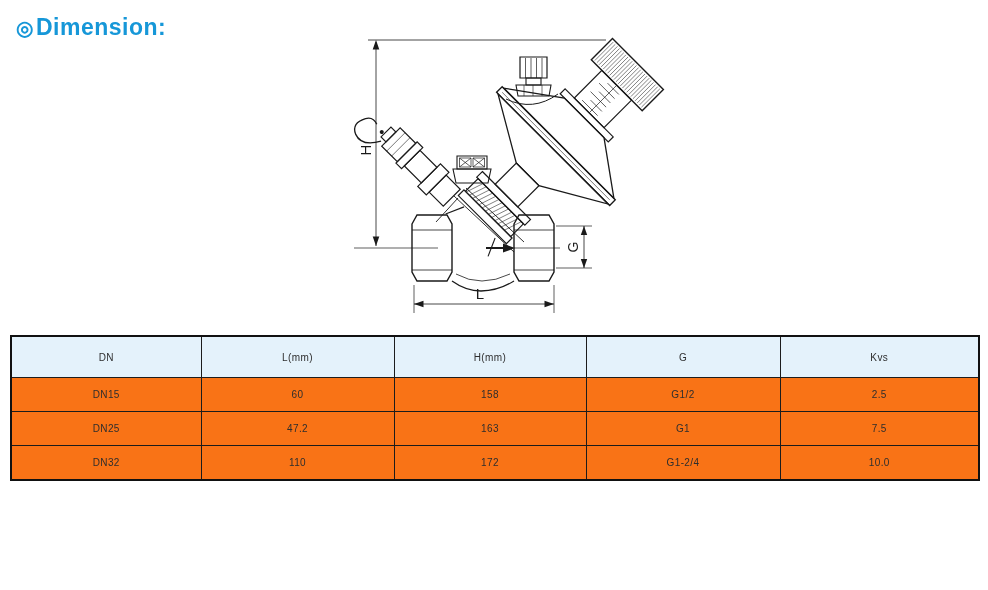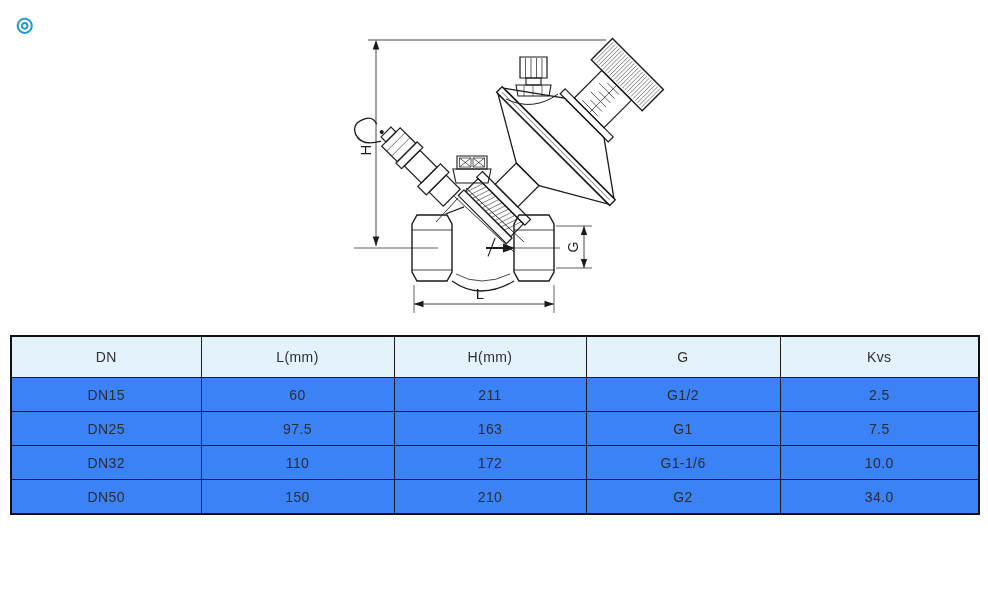--- a/index.html
+++ b/index.html
@@ -3,35 +3,36 @@
 <meta charset="utf-8">
 <style>
   html,body{margin:0;padding:0;background:#fff;}
   .sheet{position:relative;width:988px;height:590px;background:#ffffff;overflow:hidden;
          font-family:"Liberation Sans",sans-serif;}
   .title{position:absolute;left:16px;top:14px;color:#1697d8;font-weight:bold;
          font-size:23px;letter-spacing:.5px;display:flex;align-items:center;gap:2px;}
   .title .sym{font-size:20px;font-weight:bold;line-height:1;}
   .drawing{position:absolute;left:340px;top:8px;width:340px;height:326px;}
   .dims-table{position:absolute;left:10px;top:335px;width:968px;border-collapse:collapse;
-              table-layout:fixed;font-size:14px;color:#2e2e2e;letter-spacing:.4px;}
+              table-layout:fixed;font-size:10px;color:#2e2e2e;letter-spacing:.4px;}
   .dims-table th,.dims-table td{border:1px solid #1c1c1c;text-align:center;padding:0;
               font-weight:normal;}
   .dims-table{border:2px solid #111;}
   .dims-table thead th{height:40px;background:#e4f2fb;}
-  .dims-table tbody td{height:33px;background:#3b82f6;}
+  .dims-table tbody td{height:33px;background:#f97316;}
   svg line,svg path,svg rect,svg polygon,svg circle{vector-effect:non-scaling-stroke;}
 </style>
 </head>
 <body>
 
 <div class="sheet">
 
   <div class="title">
     <span class="sym">◎</span>
+    <span>Dimension:</span>
   </div>
 
   <svg class="drawing" viewBox="340 8 340 326" fill="none" stroke="#1a1a1a" stroke-width="1.1">
 
     <g>
       <line x1="368" y1="40" x2="606" y2="40" stroke-width="0.8"></line>
       <line x1="376" y1="42" x2="376" y2="246" stroke-width="0.8"></line>
       <polygon points="376,40 372.7,49.5 379.3,49.5" fill="#1a1a1a" stroke="none"></polygon>
       <polygon points="376,246 372.7,236.5 379.3,236.5" fill="#1a1a1a" stroke="none"></polygon>
       <text transform="translate(371,150) rotate(-90)" font-size="15" fill="#1a1a1a" stroke="none" text-anchor="middle">H</text>
@@ -212,40 +213,33 @@
         <th>L(mm)</th>
         <th>H(mm)</th>
         <th>G</th>
         <th>Kvs</th>
       </tr>
     </thead>
     <tbody>
       <tr>
         <td>DN15</td>
         <td>60</td>
-        <td>211</td>
+        <td>158</td>
         <td>G1/2</td>
         <td>2.5</td>
       </tr>
       <tr>
         <td>DN25</td>
-        <td>97.5</td>
+        <td>47.2</td>
         <td>163</td>
         <td>G1</td>
         <td>7.5</td>
       </tr>
       <tr>
         <td>DN32</td>
         <td>110</td>
         <td>172</td>
-        <td>G1-1/6</td>
+        <td>G1-2/4</td>
         <td>10.0</td>
-      </tr>
-      <tr>
-        <td>DN50</td>
-        <td>150</td>
-        <td>210</td>
-        <td>G2</td>
-        <td>34.0</td>
       </tr>
     </tbody>
   </table>
 </div>
 
 </body></html>

